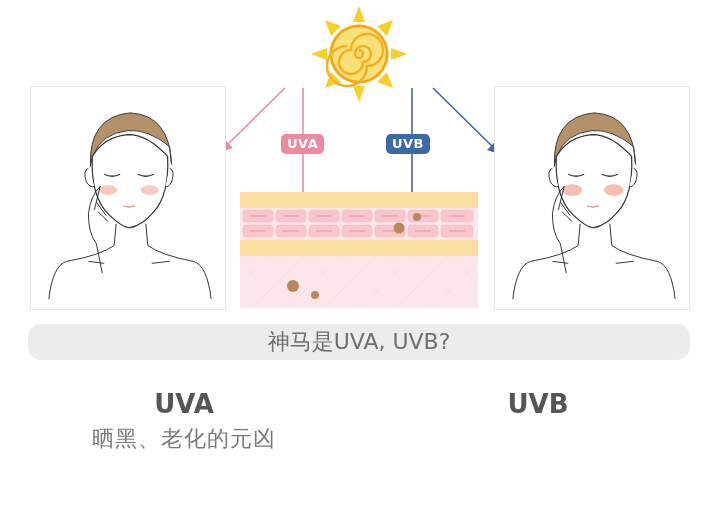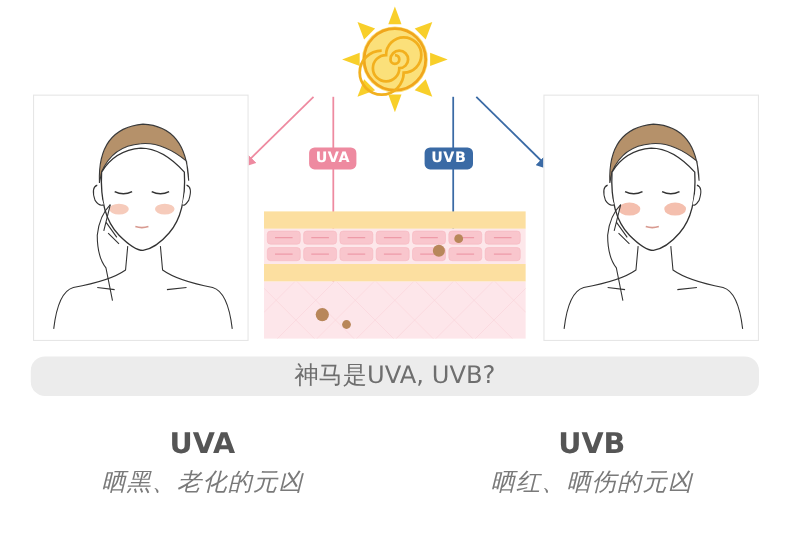--- a/index.html
+++ b/index.html
@@ -7,21 +7,21 @@
          font-family:"DejaVu Sans", "Liberation Sans", sans-serif; }
   .abs { position:absolute; }
   .panel { position:absolute; background:#fff; border:1px solid #e6e6e6; box-sizing:border-box; }
   .panel svg { width:100%; height:100%; display:block; }
   .tag { position:absolute; color:#fff; font-weight:bold; font-size:13px; line-height:20px;
          padding:0 6px; border-radius:5px; font-family:"DejaVu Sans", sans-serif; letter-spacing:0.5px; }
   .banner { position:absolute; left:28px; top:324px; width:662px; height:36px; background:#ececec;
             border-radius:13px; text-align:center; line-height:36px; font-size:22px; color:#6e6e6e; }
   .col { position:absolute; width:340px; text-align:center; color:#7a7a7a; }
   .col .h { font-size:26px; font-weight:bold; color:#555; line-height:32px; margin-bottom:4px; }
-  .col .l { font-size:22px; line-height:30px; letter-spacing:1px;font-style:italic; }
+  .col .l { font-size:22px; line-height:30px; letter-spacing:1px; }
 </style>
 </head>
 <body>
 
 <div class="abs" style="left:308px;top:4px;width:102px;height:100px;">
   <svg viewBox="0 0 100 100" width="102" height="100">
     <g fill="#f8cf2a">
       <polygon points="50,2 44,18 56,18"></polygon>
       <polygon points="50,98 44,82 56,82"></polygon>
       <polygon points="2,50 18,44 18,56"></polygon>
@@ -150,14 +150,13 @@
 
 <div class="banner">神马是UVA, UVB?</div>
 
 <div class="col" style="left:14px;top:388px;">
   <div class="h">UVA</div>
   <div class="l">晒黑、老化的元凶</div>
 </div>
 
 <div class="col" style="left:368px;top:388px;">
   <div class="h">UVB</div>
-  <div class="l">晒红、晒伤的元凶</div>
 </div>
 
 </body></html>

